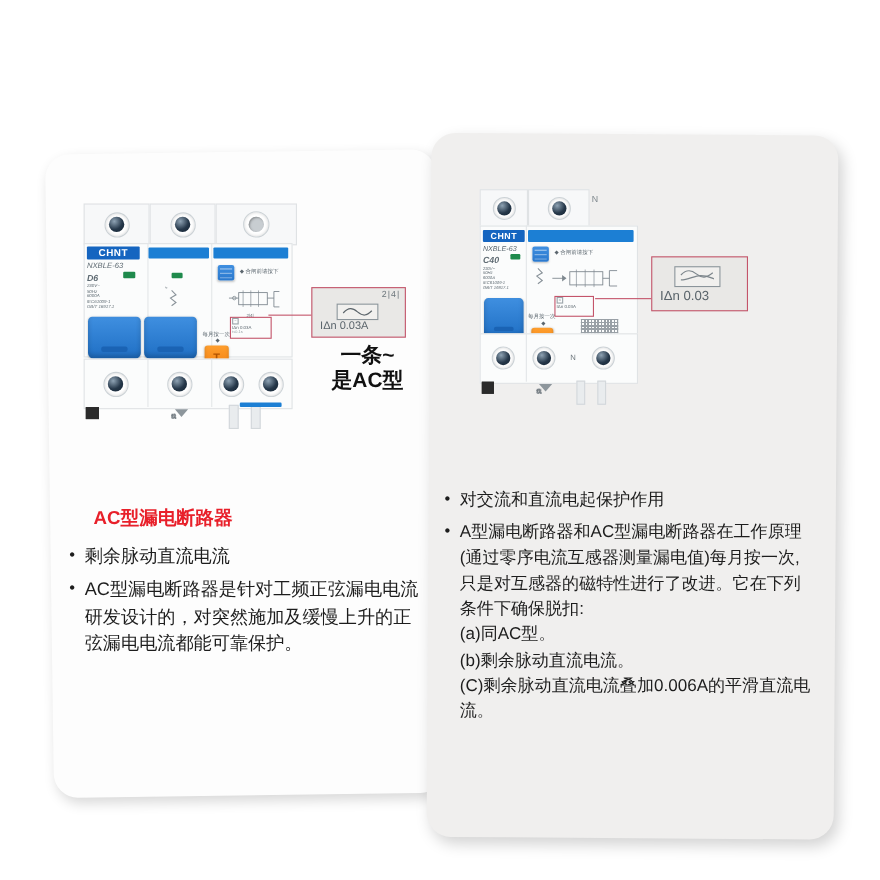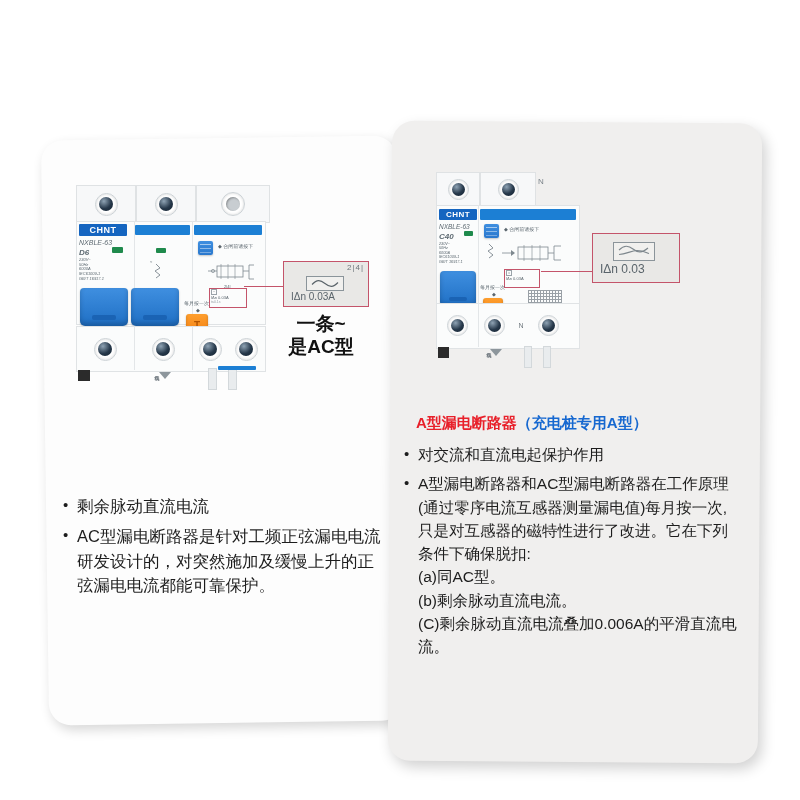--- a/index.html
+++ b/index.html
@@ -252,25 +252,28 @@
   <div class="leader" style="left:244px;top:286px;width:42px;"></div>
   <div class="callout" style="left:283px;top:261px;width:86px;height:46px;">
     <span class="code">2|4|</span>
     <span class="wavebox" style="left:22px;top:14px;width:36px;height:13px;">
       <svg width="30" height="9" viewBox="0 0 30 9">
         <path d="M2 5.5 C7 0.5, 10 0.5, 15 4.5 C20 8.5, 23 8.5, 28 3.5" stroke="#5b646a" fill="none" stroke-width="1.1"></path>
       </svg>
     </span>
     <span class="idn" style="top:29px;font-size:10px;">IΔn 0.03A</span>
   </div>
-  <div class="cap" style="left:278px;top:312px;width:86px;font-size:19px;">
+  <div class="cap" style="left:291px;top:312px;width:86px;font-size:19px;">
     <div>一条~</div>
     <div>是AC型</div>
   </div>
 
+  <div class="heading" style="left:85px;top:459px;font-size:17px;">
+    <span class="red">AC型漏电断路器</span>
+  </div>
   <div class="bullets" style="left:63px;top:494px;width:318px;font-size:16.5px;line-height:1.48;">
     <div class="bl">
       <span class="dot">•</span>
       <span class="txt plainline">剩余脉动直流电流</span>
     </div>
     <div class="bl">
       <span class="dot">•</span>
       <span class="txt plainline">AC型漏电断路器是针对工频正弦漏电电流研发设计的，对突然施加及缓慢上升的正弦漏电电流都能可靠保护。</span>
     </div>
   </div>
@@ -366,23 +369,20 @@
   <div class="callout" style="left:592px;top:233px;width:88px;height:50px;">
     <span class="wavebox" style="left:20px;top:8px;width:40px;height:17px;">
       <svg width="34" height="13" viewBox="0 0 34 13">
         <path d="M2 5 C7 0, 11 0, 16 4 C21 8, 25 8, 31 3" stroke="#7d868c" fill="none" stroke-width="1.1"></path>
         <path d="M2 9.5 C9 9.5, 14 5.5, 20 5.5 C26 5.5, 29 7.5, 32 8.5" stroke="#7d868c" fill="none" stroke-width="1.1"></path>
       </svg>
     </span>
     <span class="idn" style="top:28px;font-size:12px;">IΔn 0.03</span>
   </div>
 
-  <div class="heading" style="left:416px;top:414px;font-size:15px;">
-    <span class="red">A型漏电断路器</span><span class="blue">（充电桩专用A型）</span>
-  </div>
   <div class="bullets" style="left:404px;top:443px;width:338px;font-size:15.5px;line-height:1.5;">
     <div class="bl">
       <span class="dot">•</span>
       <span class="txt plainline">对交流和直流电起保护作用</span>
     </div>
     <div class="bl">
       <span class="dot">•</span>
       <span class="txt plainline">A型漏电断路器和AC型漏电断路器在工作原理(通过零序电流互感器测量漏电值)每月按一次, 只是对互感器的磁特性进行了改进。它在下列条件下确保脱扣:
 (a)同AC型。
 (b)剩余脉动直流电流。

